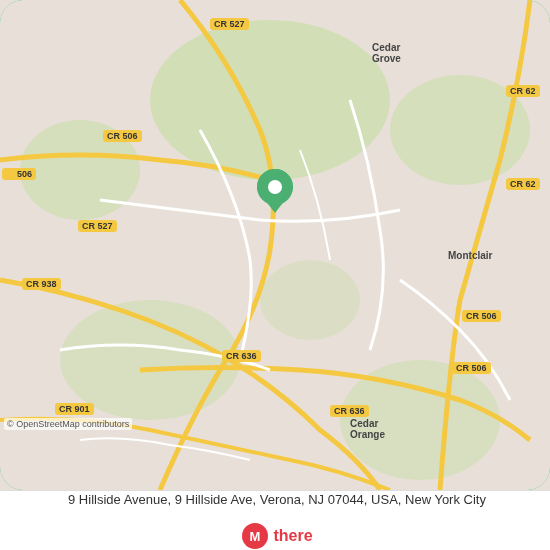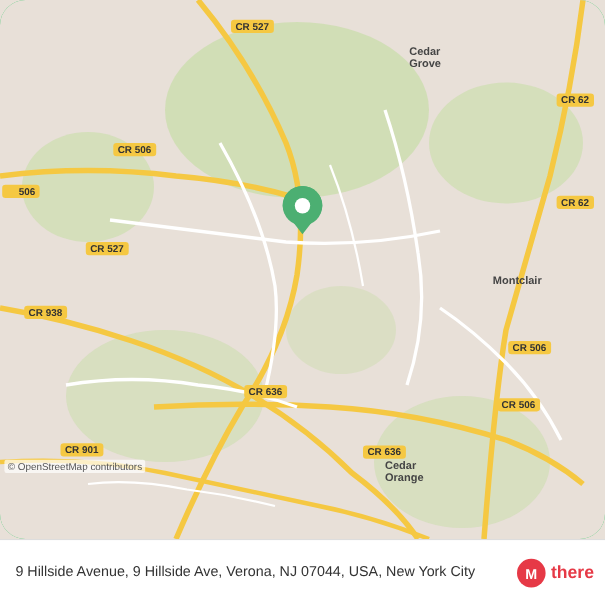--- a/index.html
+++ b/index.html
@@ -55,20 +55,21 @@
       height: 60px;
       background: #fff;
       position: absolute;
       bottom: 0;
       left: 0;
       display: flex;
       align-items: center;
       justify-content: space-between;
       padding: 0 10px 0 14px;
       border-top: 1px solid #ddd;
+      flex-direction: column;
     }
 
     #address-text {
       font-size: 13px;
       color: #333;
       flex: 1;
       line-height: 1.4;
     }
 
     #moovit-logo {

